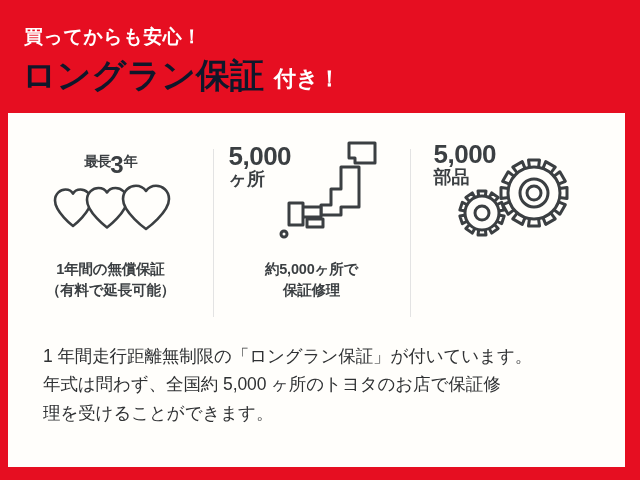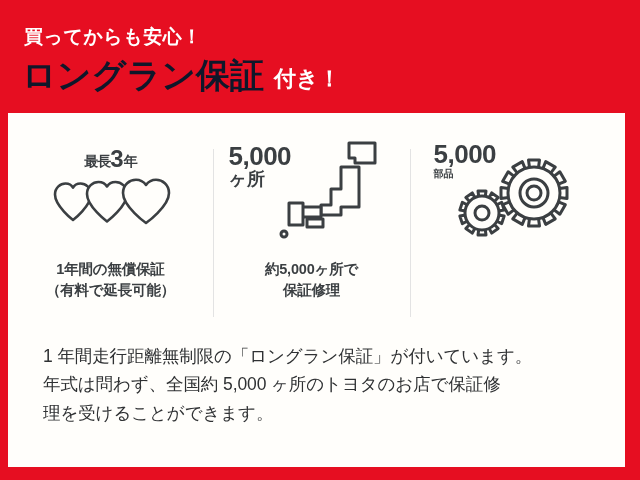--- a/index.html
+++ b/index.html
@@ -57,39 +57,39 @@
 
   .caption{
     width:100%;text-align:center;color:#3b3f42;
     font-size:14.5px;font-weight:bold;line-height:1.42;
     letter-spacing:-.2px;margin-top:2px;
   }
   .caption div{white-space:nowrap;}
 
   
   .c1-head{
-    display:flex;align-items:flex-end;justify-content:center;
-    color:#3b3f42;margin-top:10px;
+    display:flex;align-items:flex-start;justify-content:center;
+    color:#3b3f42;margin-top:16px;
   }
   .c1-head .k{font-size:14px;font-weight:bold;letter-spacing:-1px;}
   .c1-head .n{font-size:24px;font-weight:bold;margin:0 0px;line-height:1;}
   .hearts{margin-top:4px;}
 
   
   .c2-top{position:relative;width:170px;height:108px;margin-top:0px;}
   .c2-label{position:absolute;left:2px;top:6px;color:#3b3f42;}
   .c2-label .n{font-size:26px;font-weight:bold;line-height:1;letter-spacing:-.5px;}
   .c2-label .s{font-size:18px;font-weight:bold;line-height:1.1;margin-top:1px;}
   .c2-map{position:absolute;left:52px;top:0px;}
 
   
   .c3-top{position:relative;width:180px;height:108px;}
   .c3-label{position:absolute;left:6px;top:4px;color:#3b3f42;}
   .c3-label .n{font-size:26px;font-weight:bold;line-height:1;letter-spacing:-.5px;}
-  .c3-label .s{font-size:10px;font-weight:bold;line-height:1.1;margin-top:1px;}
+  .c3-label .s{font-size:18px;font-weight:bold;line-height:1.1;margin-top:1px;}
   .c3-gears{position:absolute;left:28px;top:18px;}
 
   
   .body-text{
     position:absolute;left:35px;top:229px;width:560px;
     color:#2f3133;font-size:17.5px;line-height:1.62;
     letter-spacing:-.1px;font-weight:normal;
   }
   .body-text div{white-space:nowrap;}
 </style>

